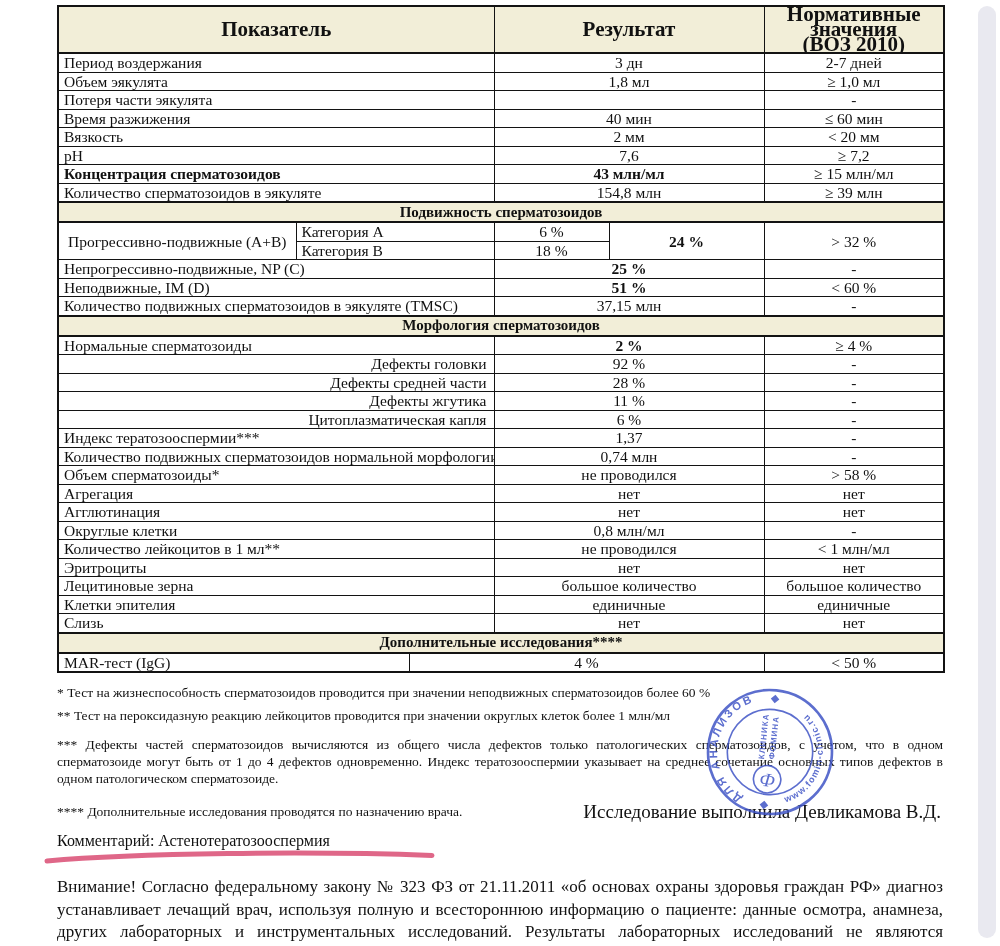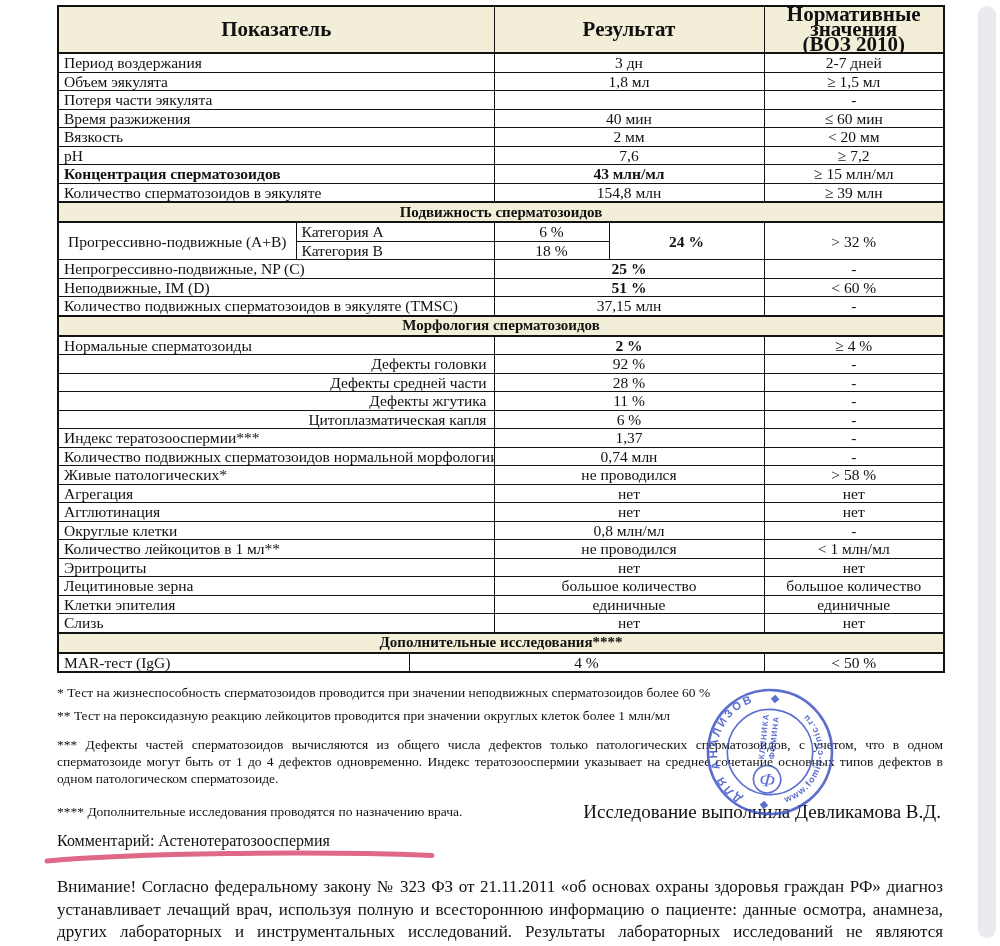--- a/index.html
+++ b/index.html
@@ -74,21 +74,21 @@
     </thead>
     <tbody>
         <tr>
           <td class="lbl" colspan="3">Период воздержания</td>
           <td class="res" colspan="2">3 дн</td>
           <td class="nrm">2-7 дней</td>
         </tr>
         <tr>
           <td class="lbl" colspan="3">Объем эякулята</td>
           <td class="res" colspan="2">1,8 мл</td>
-          <td class="nrm">≥ 1,5 мл</td>
+          <td class="nrm">≥ 1,0 мл</td>
         </tr>
         <tr>
           <td class="lbl" colspan="3">Потеря части эякулята</td>
           <td class="res" colspan="2"></td>
           <td class="nrm">-</td>
         </tr>
         <tr>
           <td class="lbl" colspan="3">Время разжижения</td>
           <td class="res" colspan="2">40 мин</td>
           <td class="nrm">≤ 60 мин</td>
@@ -174,21 +174,21 @@
           <td class="lbl" colspan="3">Индекс тератозооспермии***</td>
           <td class="res" colspan="2">1,37</td>
           <td class="nrm">-</td>
         </tr>
         <tr>
           <td class="lbl" colspan="3">Количество подвижных сперматозоидов нормальной морфологии</td>
           <td class="res" colspan="2">0,74 млн</td>
           <td class="nrm">-</td>
         </tr>
         <tr>
-          <td class="lbl" colspan="3">Живые патологических*</td>
+          <td class="lbl" colspan="3">Объем сперматозоиды*</td>
           <td class="res" colspan="2">не проводился</td>
           <td class="nrm">&gt; 58 %</td>
         </tr>
         <tr>
           <td class="lbl" colspan="3">Агрегация</td>
           <td class="res" colspan="2">нет</td>
           <td class="nrm">нет</td>
         </tr>
         <tr>
           <td class="lbl" colspan="3">Агглютинация</td>

